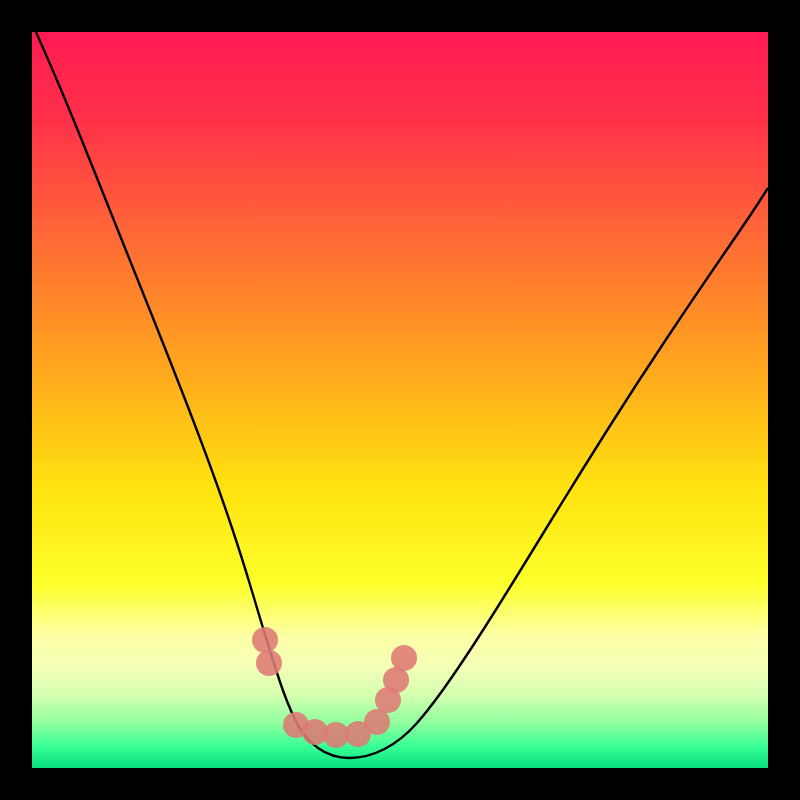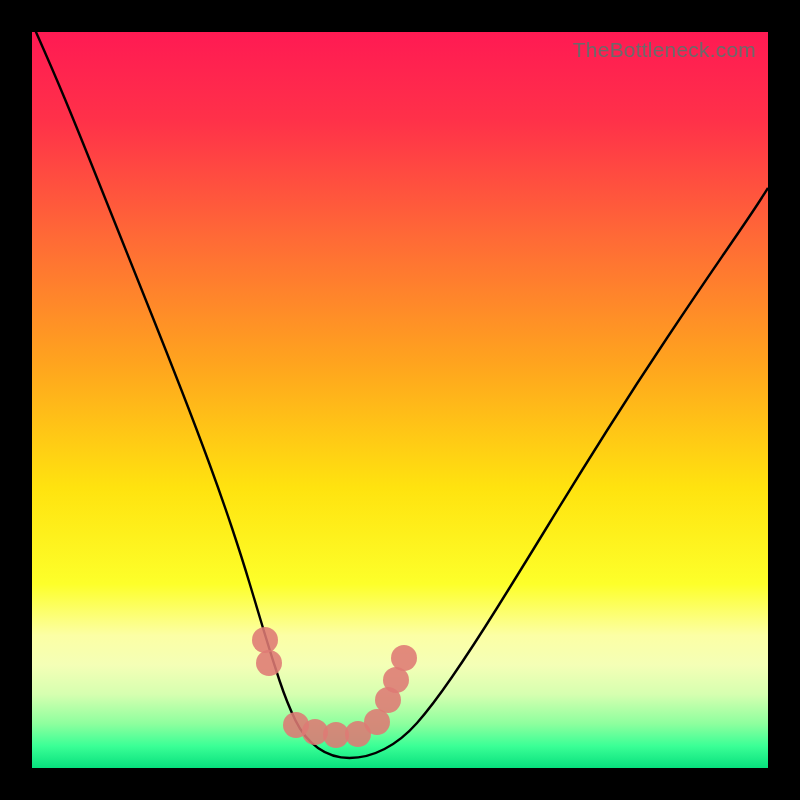--- a/index.html
+++ b/index.html
@@ -85,15 +85,14 @@
           <circle cx="283" cy="700" r="13" class="marker"></circle>
           <circle cx="304" cy="703" r="13" class="marker"></circle>
           <circle cx="326" cy="702" r="13" class="marker"></circle>
           <circle cx="345" cy="690" r="13" class="marker"></circle>
           <circle cx="356" cy="668" r="13" class="marker"></circle>
           <circle cx="364" cy="648" r="13" class="marker"></circle>
           <circle cx="372" cy="626" r="13" class="marker"></circle>
         </g>
     </svg>
 
-    <div class="watermark">TheBottleneck.com</div>
   </div>
 </div>
 
 </body></html>

